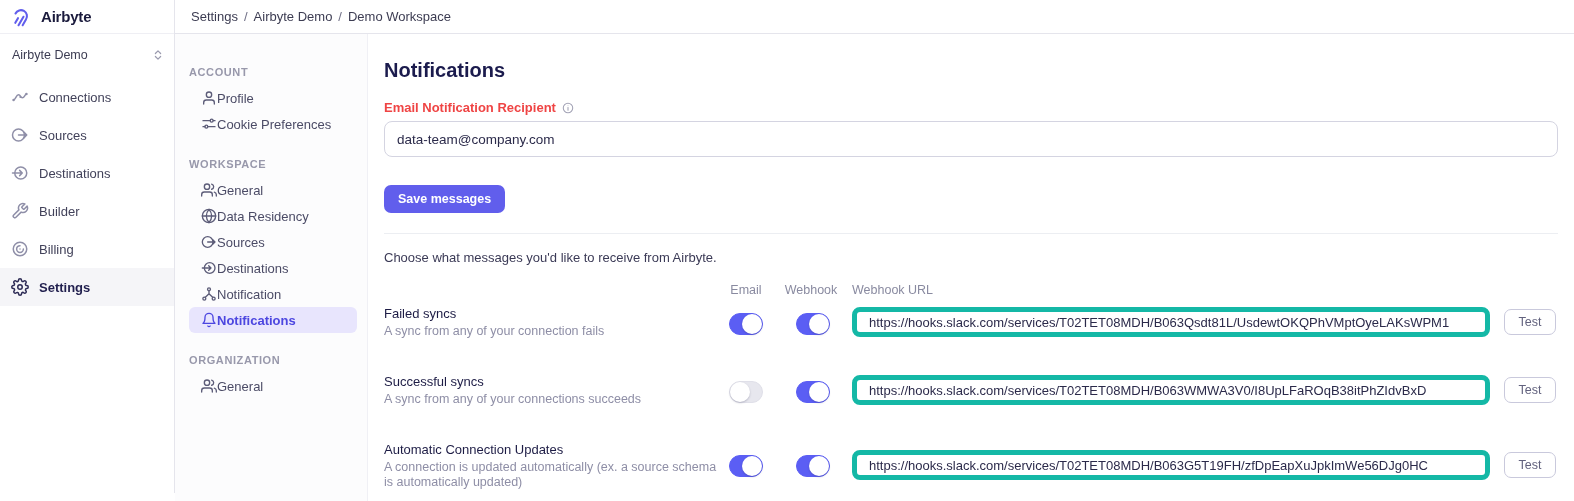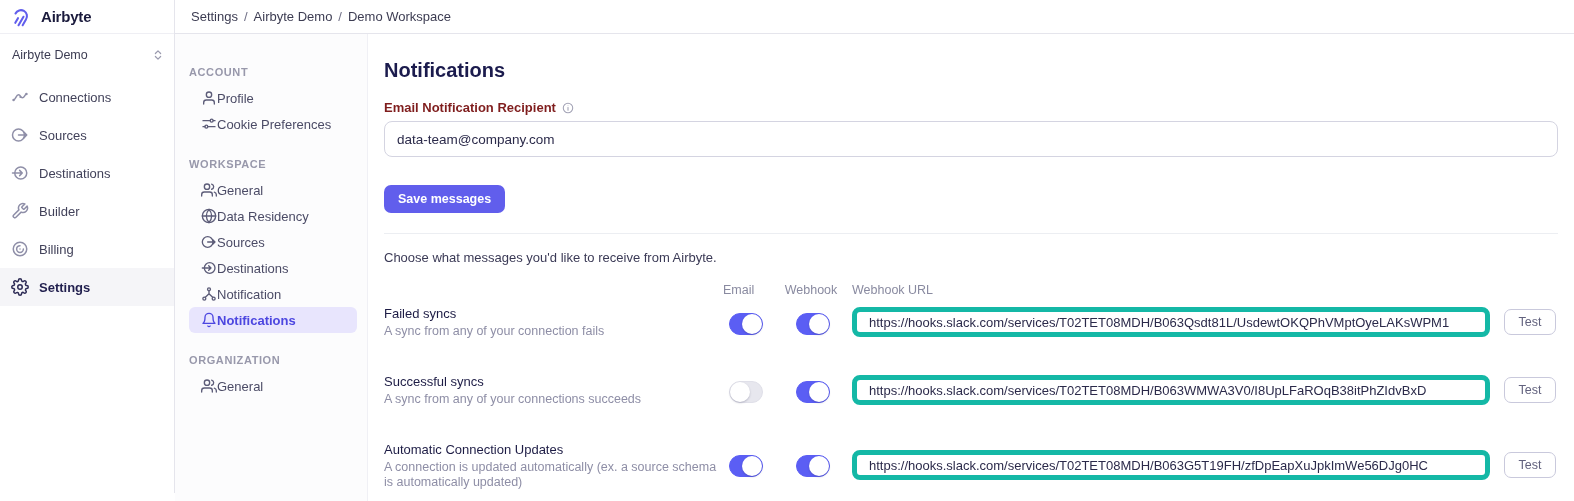--- a/index.html
+++ b/index.html
@@ -38,32 +38,32 @@
               font-size:13px; color:#4b4b66; cursor:pointer; border-radius:6px; }
   .sub-group { margin-top:6px; }
   .sub-item .ic { width:16px; height:16px; color:#5c5c78; flex:0 0 16px; }
   .sub-item.active { background:#e8e5fd; color:#4c46e0; font-weight:700; }
   .sub-item.active .ic { color:#4c46e0; }
 
   
   .main { position:absolute; left:368px; top:34px; right:0; bottom:0; background:#fff; padding:0 16px; }
   h1.page-title { margin-top:24px; font-size:20px; line-height:24px; font-weight:700; color:#1b1b4d; }
   .field-label-row { margin-top:18px; display:flex; align-items:center; gap:6px; }
-  .field-label { font-size:13px; font-weight:600; color:#7f1d1d; }
+  .field-label { font-size:13px; font-weight:600; color:#ef4444; }
   .info-ic { width:12px; height:12px; color:#a2a2b5; }
   .email-input { margin-top:6px; width:100%; height:36px; border:1px solid #d4d4e1; border-radius:8px;
                  padding:0 12px; font-size:13.5px; color:#2b2a4a; font-family:inherit; outline:none; background:#fff; }
   .save-btn { margin-top:28px; height:28px; padding:0 14px; background:#615eec; color:#fff; border:none;
               border-radius:7px; font-size:12.5px; font-weight:600; font-family:inherit; cursor:pointer; }
   .divider { margin-top:20px; height:1px; background:#eceef2; }
   .intro { margin-top:17px; font-size:13px; color:#3b3a56; line-height:14px; }
 
   .notif-table { position:relative; margin-top:18px; }
   .cols-row { position:relative; height:14px; font-size:12.5px; color:#898aa0; }
-  .col-email   { position:absolute; left:345px; width:34px; text-align:left; transform:translateX(-6px); width:46px; }
+  .col-email   { position:absolute; left:345px; width:34px; text-align:center; transform:translateX(-6px); width:46px; }
   .col-webhook { position:absolute; left:396px; width:62px; text-align:center; }
   .col-url     { position:absolute; left:468px; }
 
   .notif-row { position:relative; margin-top:4px; height:46px; margin-bottom:22px; }
   .notif-row.tall { height:60px; margin-bottom:0; }
   .row-info { position:absolute; left:0; top:6px; max-width:335px; }
   .row-name { font-size:13px; color:#1d1c45; line-height:14px; }
   .row-desc { margin-top:3px; font-size:12.5px; color:#8e8ea6; line-height:15px; }
 
   .toggle { position:absolute; top:12px; width:34px; height:22px; border-radius:11px;

